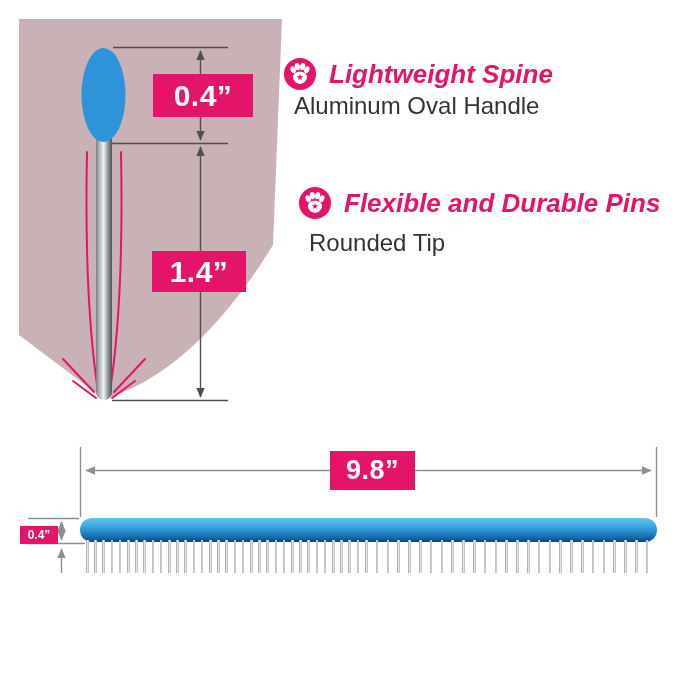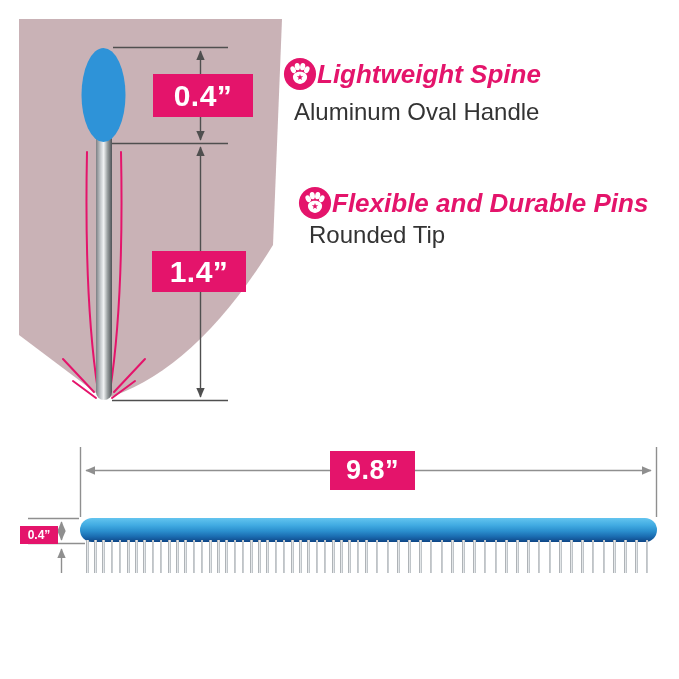--- a/index.html
+++ b/index.html
@@ -14,33 +14,33 @@
     background:#e4146b;color:#ffffff;font-weight:bold;line-height:1;letter-spacing:0.5px;
   }
   #tip-box{left:153px;top:74px;width:100px;height:43px;font-size:30px;}
   #pin-box{left:152px;top:251px;width:94px;height:41px;font-size:30px;}
   #comb-width-box{left:330px;top:451px;width:85px;height:39px;font-size:27px;}
   #spine-h-box{left:20px;top:526px;width:38px;height:18px;font-size:12px;letter-spacing:0;}
   #teeth-l-box{left:20px;top:577px;width:38px;height:23px;font-size:12px;letter-spacing:0;}
 
   
   .feature{position:absolute;}
-  .fhead{display:flex;align-items:center;gap:0;}
+  .fhead{display:flex;align-items:center;gap:12px;}
   .paw{width:34px;height:34px;flex:0 0 34px;display:block;}
   .paw svg{display:block;}
   .ftitle{
     color:#e4146b;font-weight:bold;font-style:italic;font-size:26px;line-height:34px;
     white-space:nowrap;
   }
   .flines{margin-top:4px;}
   .fline{color:#333333;font-size:24px;line-height:30px;white-space:nowrap;}
   #f1{left:283px;top:57px;}
-  #f1 .flines{padding-left:11px;margin-top:6px;}
+  #f1 .flines{padding-left:11px;margin-top:0;}
   #f2{left:298px;top:186px;}
-  #f2 .flines{padding-left:11px;margin-top:0;}
+  #f2 .flines{padding-left:11px;margin-top:8px;}
   #f3{left:245px;top:326px;}
   #f3 .flines{padding-left:8px;margin-top:3px;}
 
   
   .spine{
     position:absolute;left:80px;top:518px;width:577px;height:24px;border-radius:12px;
     background:linear-gradient(180deg,#63c4ef 0%,#41abe2 30%,#2a8ecd 55%,#1a6bb0 78%,#0e4585 100%);
   }
   #teeth{position:absolute;left:0;top:0;width:679px;height:679px;pointer-events:none;}
   .tooth{

